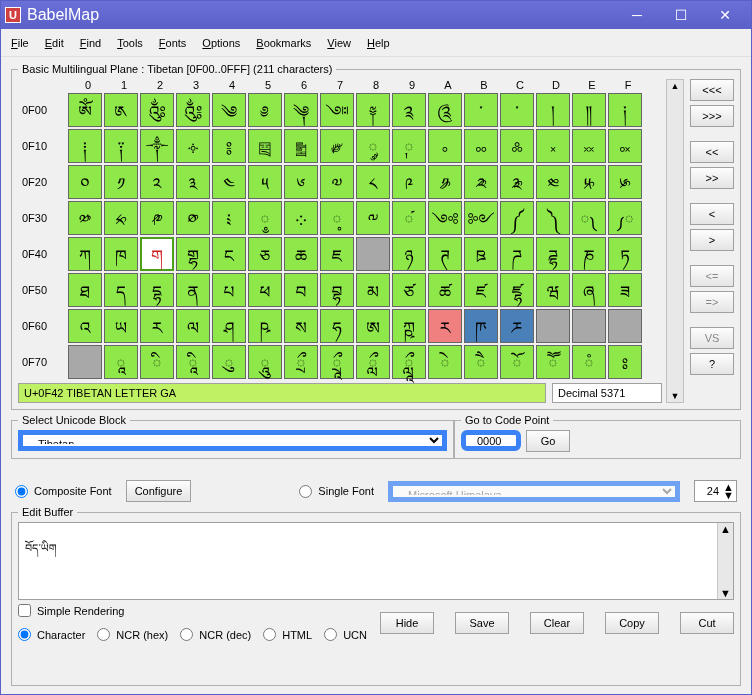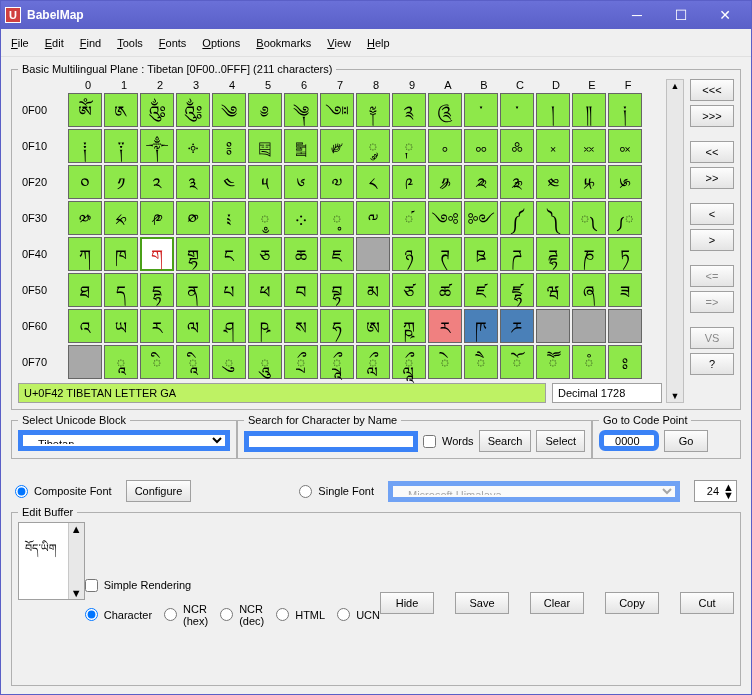--- a/index.html
+++ b/index.html
@@ -1,20 +1,20 @@
 <!DOCTYPE html>
 <html><head>
 <meta charset="utf-8">
 <style>
 * { box-sizing: border-box; font-family: "Segoe UI", Tahoma, sans-serif; font-size: 11px; }
 body { margin: 0; background: #f0f0f0; }
 .window { width: 752px; height: 695px; border: 1px solid #5a5fc7; background: #f0f0f0; display: flex; flex-direction: column; }
 .titlebar { height: 28px; background: linear-gradient(#6a70d8,#5a60c8); color: #fff; display: flex; align-items: center; padding: 0 4px; }
 .titlebar .icon { width: 16px; height: 16px; background:#d04040; color:#fff; font-weight:bold; display:flex; align-items:center; justify-content:center; margin-right:6px; font-size:11px; border:1px solid #fff;}
-.titlebar .title { flex:1; font-size:12px;font-weight:bold; }
+.titlebar .title { flex:1; font-size:16px; }
 .winbtn { width:44px; height:28px; display:flex; align-items:center; justify-content:center; color:#fff; font-size:14px; cursor:default;}
 .menubar { height:28px; background:#f0f0f0; display:flex; align-items:center; padding:0 4px; gap:4px; border-bottom:1px solid #e0e0e0;}
 .menubar span { padding:2px 6px; cursor:default;}
 .menubar span u { text-decoration: underline; }
 .content { flex:1; padding:6px 10px 8px 10px; display:flex; flex-direction:column; gap:4px;}
 fieldset { border:1px solid #b0b0b0; padding:4px 6px 6px 6px; margin:0;}
 legend { padding:0 4px; }
 .gridarea { display:flex; gap:4px;}
 .gridwrap { flex:1; }
 .colhdr { display:flex; margin-left:52px; }
@@ -266,21 +266,21 @@
                   <div class="cell">ཻ</div>
                   <div class="cell">ོ</div>
                   <div class="cell">ཽ</div>
                   <div class="cell">ཾ</div>
                   <div class="cell">ཿ</div>
                 </div>
               </div>
             </div>
           <div class="statusrow">
             <div class="txt">U+0F42 TIBETAN LETTER GA</div>
-            <div class="dec">Decimal 1728</div>
+            <div class="dec">Decimal 5371</div>
           </div>
         </div>
         <div class="scrollcol">
           <div>▲</div>
           <div>▼</div>
         </div>
         <div class="sidebtns">
           <div class="btn">&lt;&lt;&lt;</div>
           <div class="btn">&gt;&gt;&gt;</div>
           <div style="height:6px"></div>
@@ -298,32 +298,20 @@
         </div>
       </div>
     </fieldset>
 
     <div class="row2">
       <fieldset class="fA">
         <legend>Select Unicode Block</legend>
         <select style="width:100%">
           <option>Tibetan</option>
         </select>
-      </fieldset>
-      <fieldset class="fB">
-        <legend>Search for Character by Name</legend>
-        <div style="display:flex; gap:5px; align-items:center;">
-          <input type="text" style="flex: 1 1 0%;" value="">
-          <label>
-              <input type="checkbox" style="">
-              <span>Words</span>
-            </label>
-          <div class="btn">Search</div>
-          <div class="btn">Select</div>
-        </div>
       </fieldset>
       <fieldset class="fC">
         <legend>Go to Code Point</legend>
         <div style="display:flex; gap:5px;">
           <input type="text" style="width: 60px; border-radius: 6px;" value="0000">
           <div class="btn">Go</div>
         </div>
       </fieldset>
     </div>
 
@@ -341,21 +329,21 @@
       <select style="flex:1" disabled="" class="dis"><option>Microsoft Himalaya</option></select>
       <div class="spin">
         <input type="text" value="24" style="">
         <div class="ar">
             <span>▲</span>
             <span>▼</span>
           </div>
       </div>
     </div>
 
-    <fieldset style="flex:1; display:flex; ">
+    <fieldset style="flex:1; display:flex; flex-direction:column;">
       <legend>Edit Buffer</legend>
       <div class="editfield">
         <span>བོད་ཡིག</span>
         <div class="scrollv">
             <span>▲</span>
             <span>▼</span>
           </div>
       </div>
       <div class="bottomrow">
         <div>

